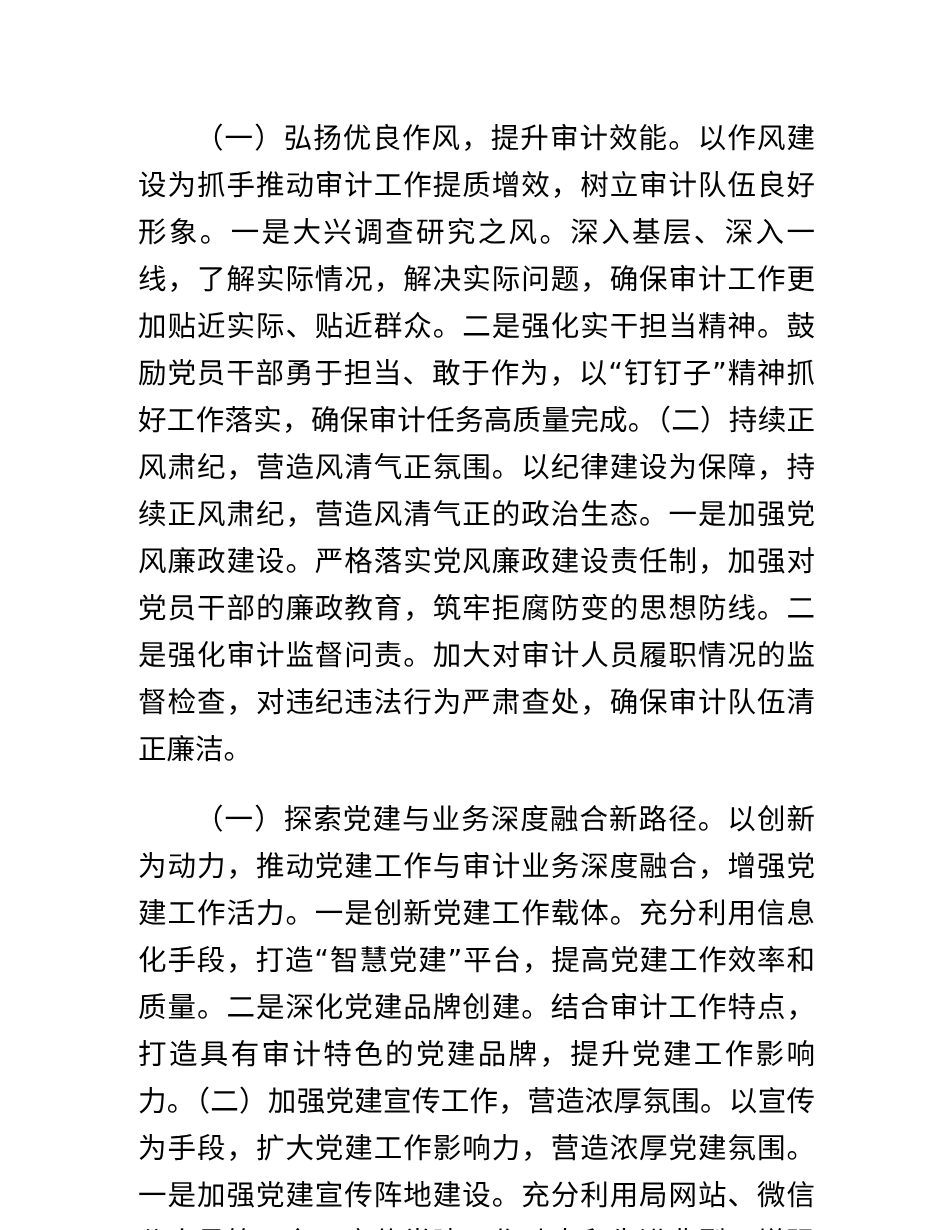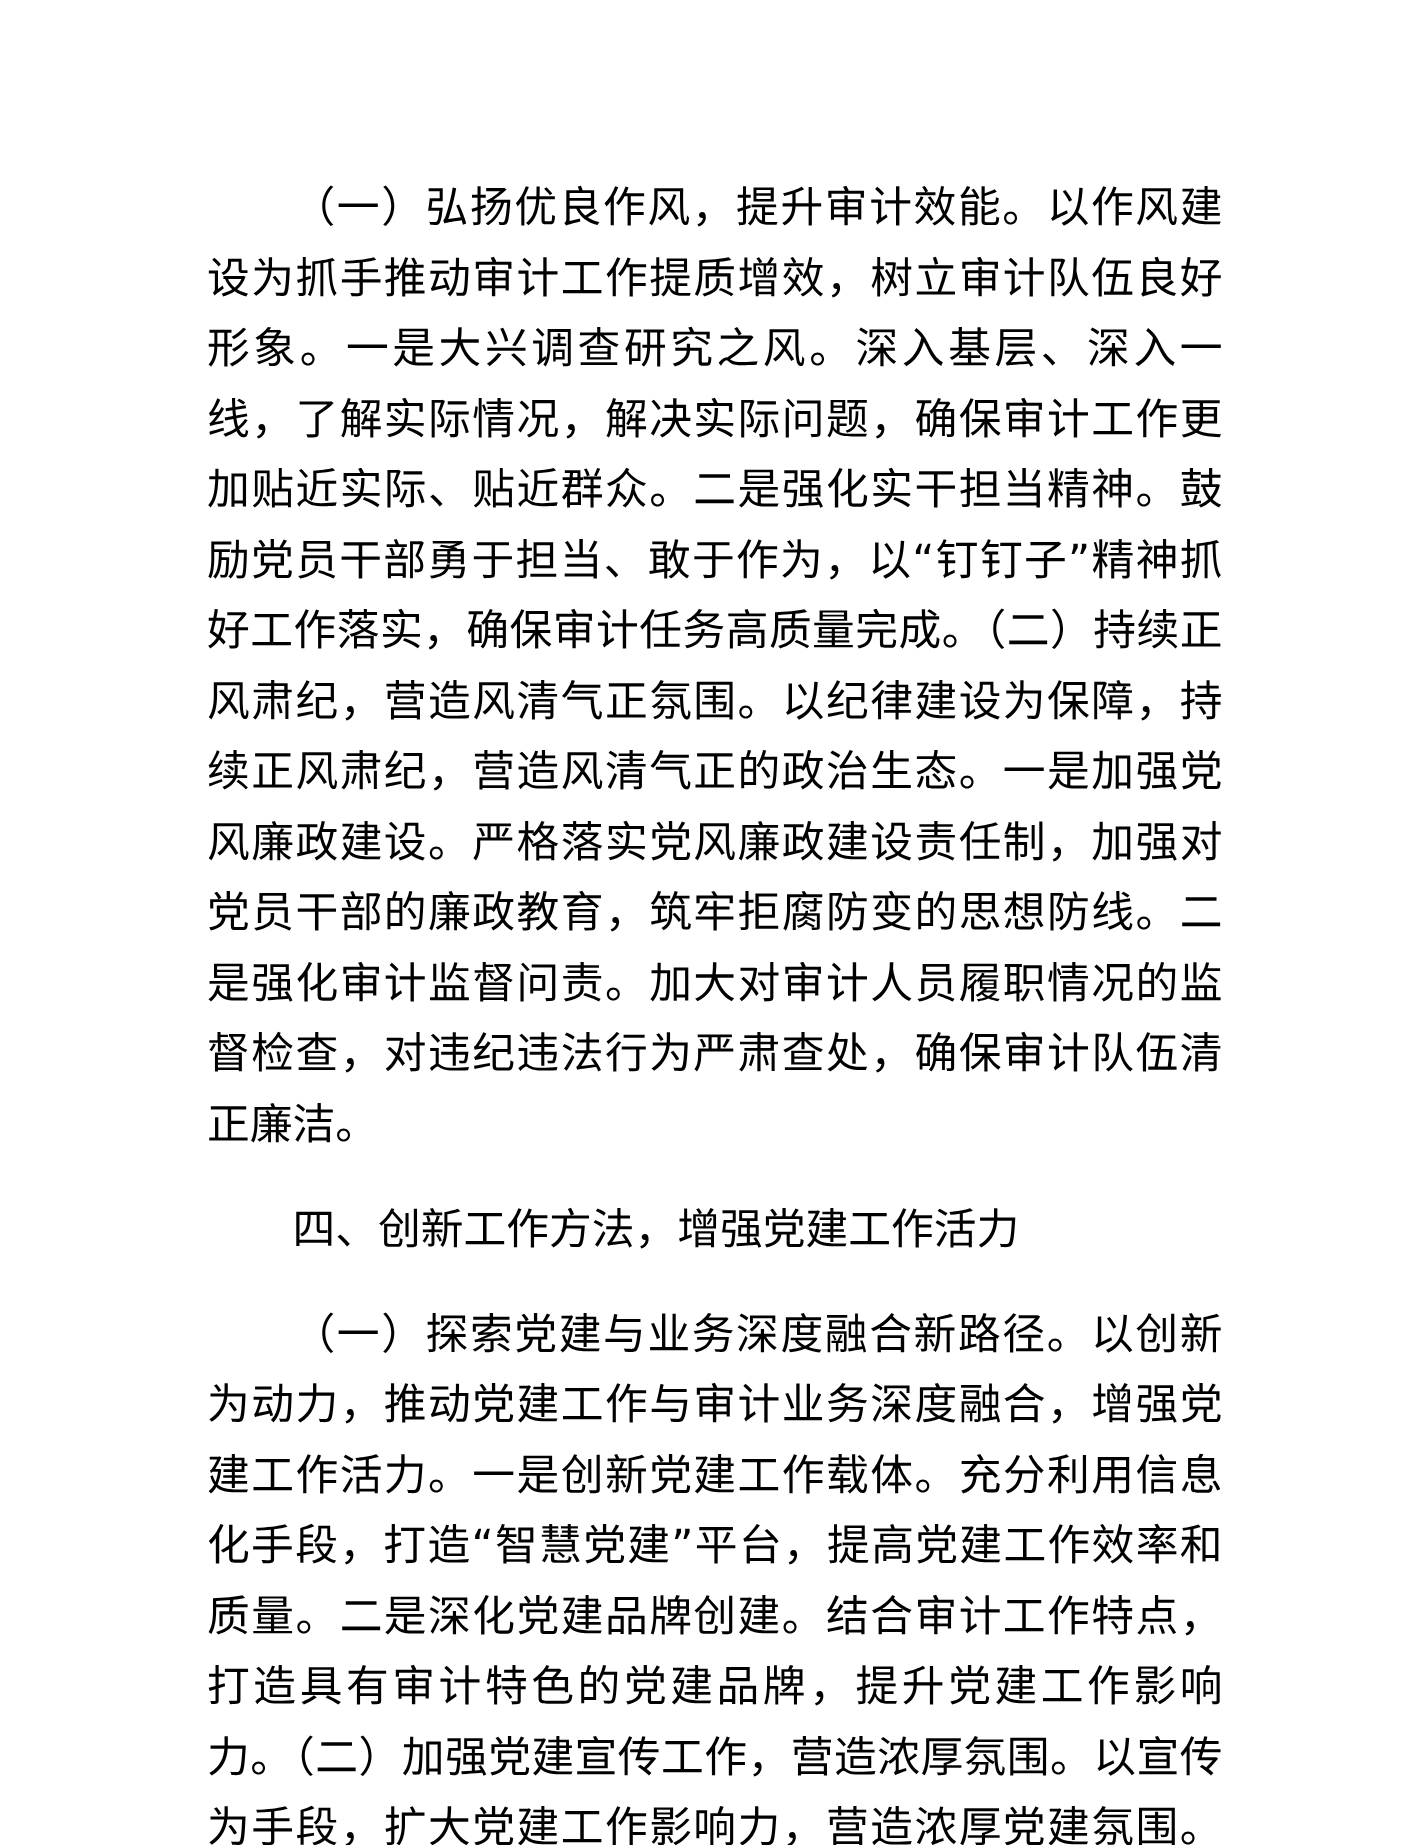--- a/index.html
+++ b/index.html
@@ -54,18 +54,17 @@
   }
 </style>
 </head>
 <body>
 
 <div class="page">
   <div class="doc-body">
 
     <p class="para">（一）弘扬优良作风，提升审计效能。以作风建设为抓手推动审计工作提质增效，树立审计队伍良好形象。一是大兴调查研究之风。深入基层、深入一线，了解实际情况，解决实际问题，确保审计工作更加贴近实际、贴近群众。二是强化实干担当精神。鼓励党员干部勇于担当、敢于作为，以“钉钉子”精神抓好工作落实，确保审计任务高质量完成。（二）持续正风肃纪，营造风清气正氛围。以纪律建设为保障，持续正风肃纪，营造风清气正的政治生态。一是加强党风廉政建设。严格落实党风廉政建设责任制，加强对党员干部的廉政教育，筑牢拒腐防变的思想防线。二是强化审计监督问责。加大对审计人员履职情况的监督检查，对违纪违法行为严肃查处，确保审计队伍清正廉洁。</p>
 
-    <p class="para heading">四、创新工作方法，增强党建工作活力</p>
 
     <p class="para">（一）探索党建与业务深度融合新路径。以创新为动力，推动党建工作与审计业务深度融合，增强党建工作活力。一是创新党建工作载体。充分利用信息化手段，打造“智慧党建”平台，提高党建工作效率和质量。二是深化党建品牌创建。结合审计工作特点，打造具有审计特色的党建品牌，提升党建工作影响力。（二）加强党建宣传工作，营造浓厚氛围。以宣传为手段，扩大党建工作影响力，营造浓厚党建氛围。一是加强党建宣传阵地建设。充分利用局网站、微信公众号等平台，宣传党建工作动态和先进典型，增强党建工作的感染力和号召力。</p>
 
   </div>
 </div>
 
 </body></html>

